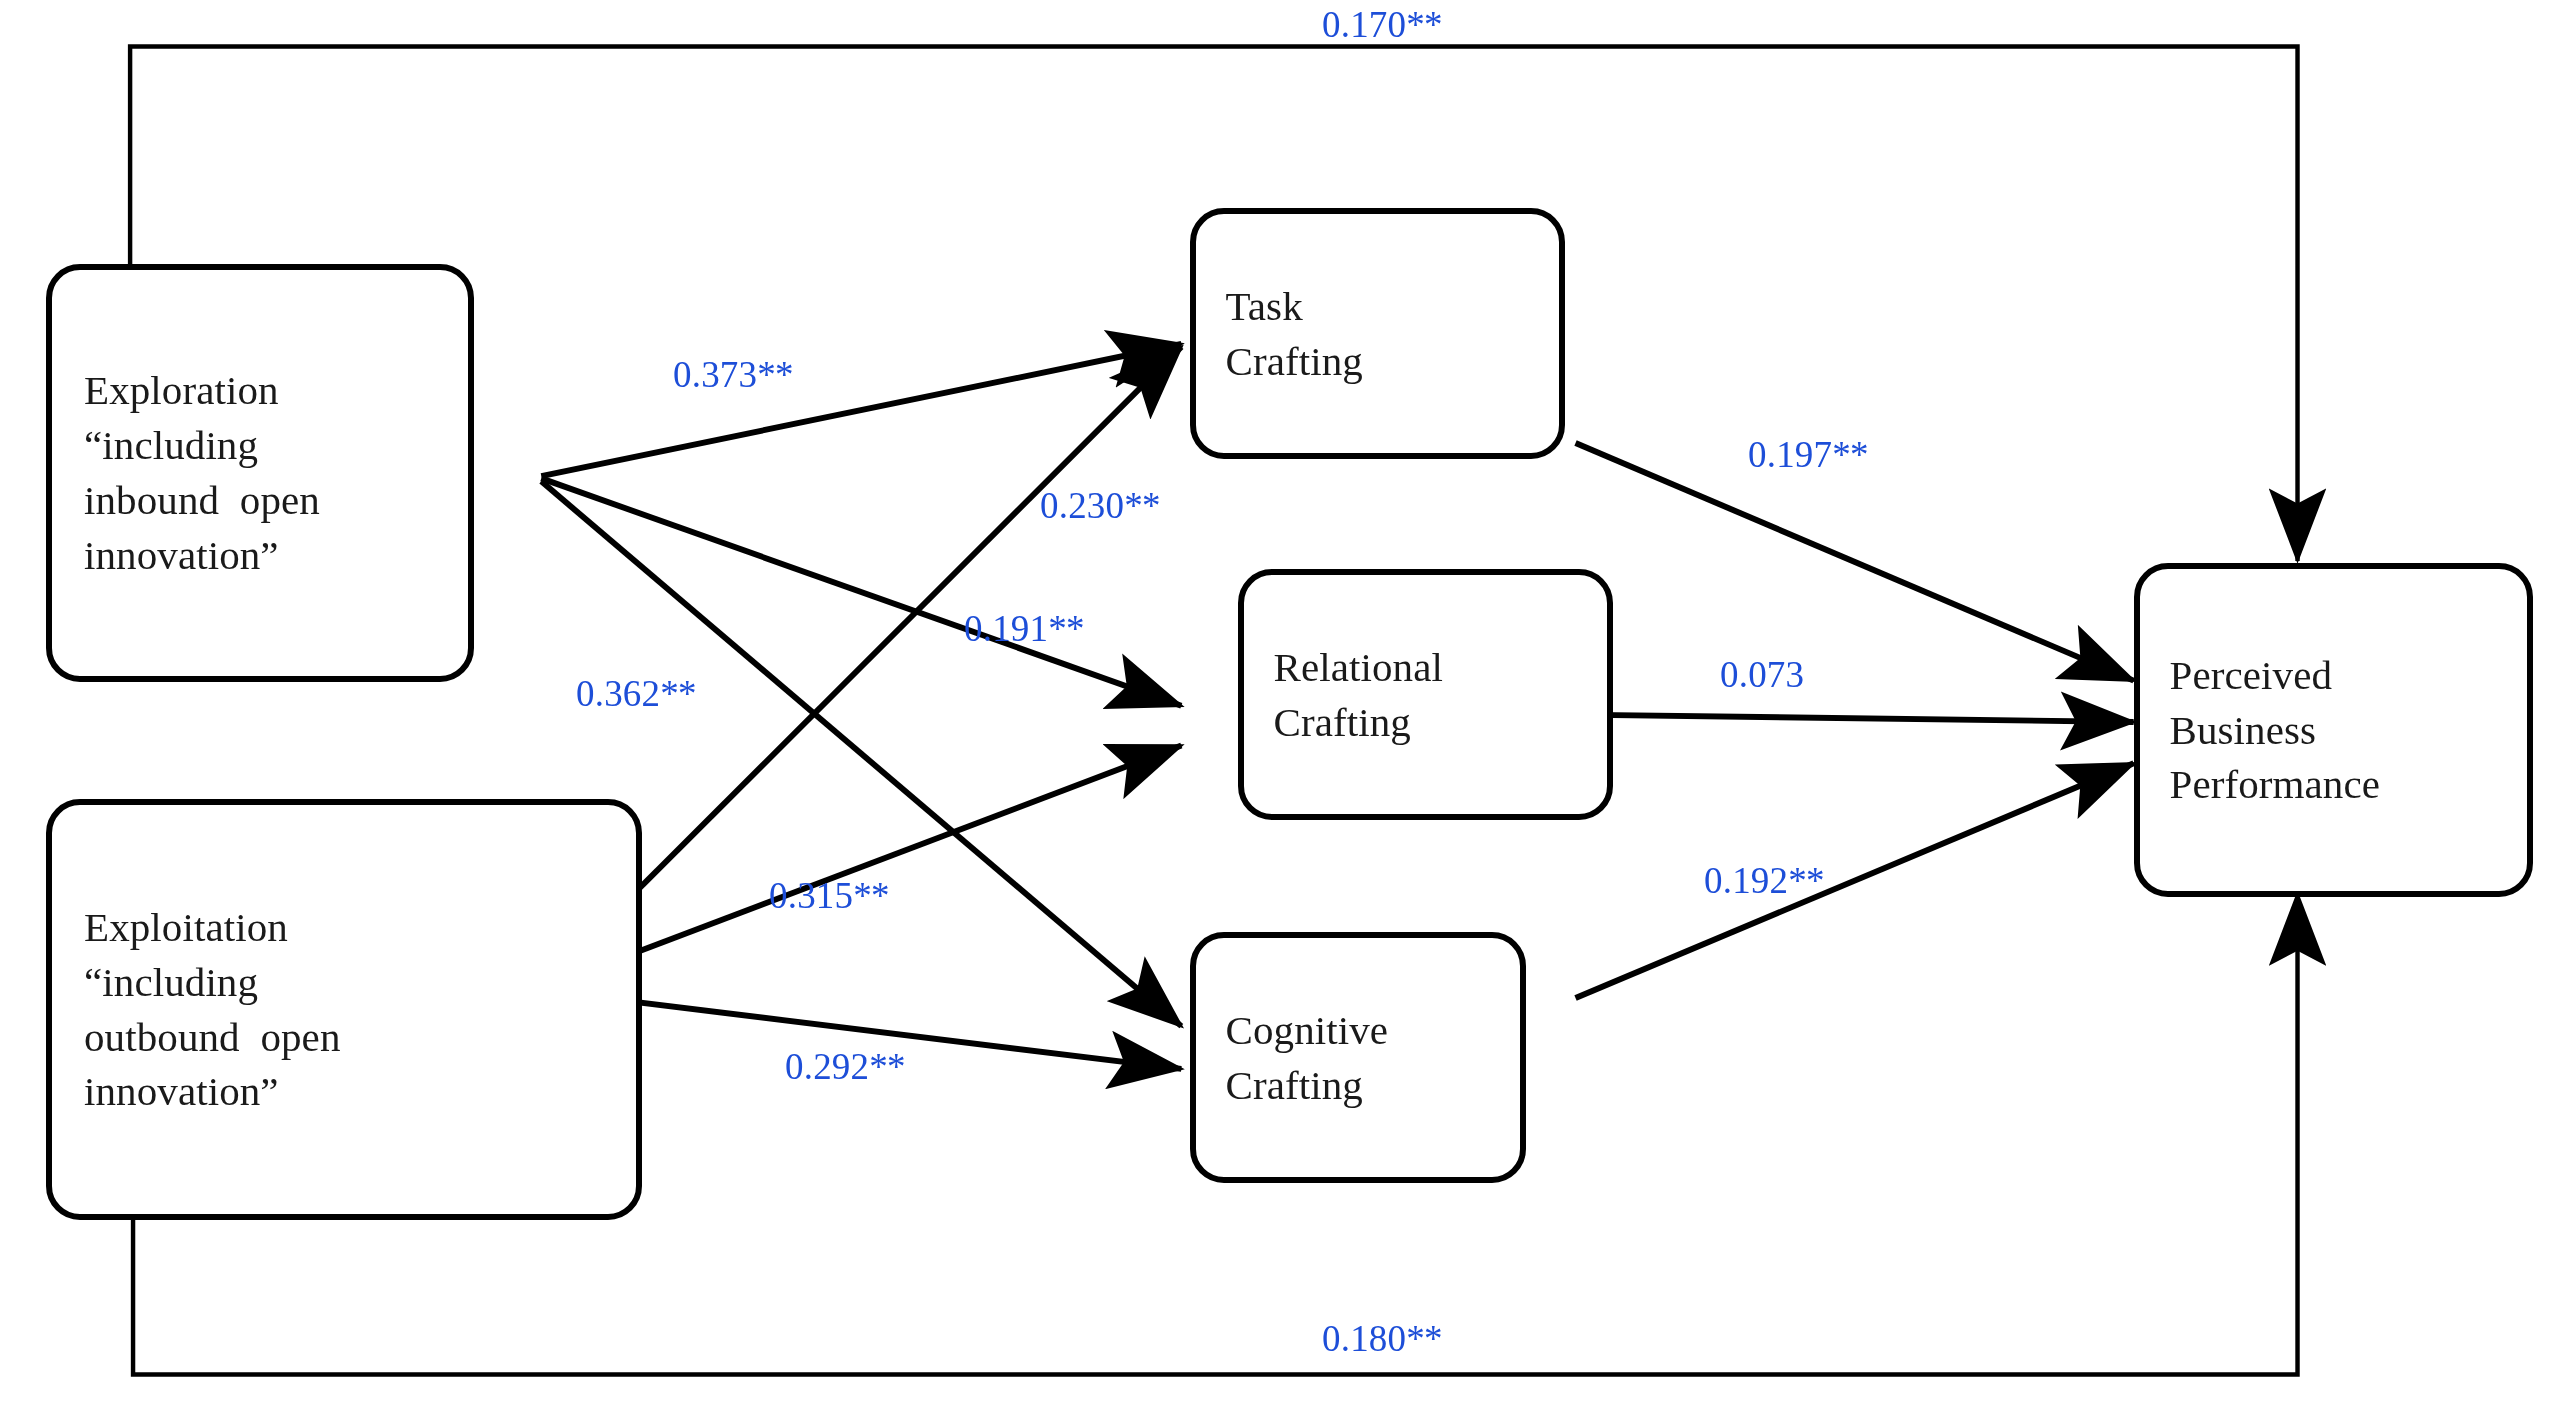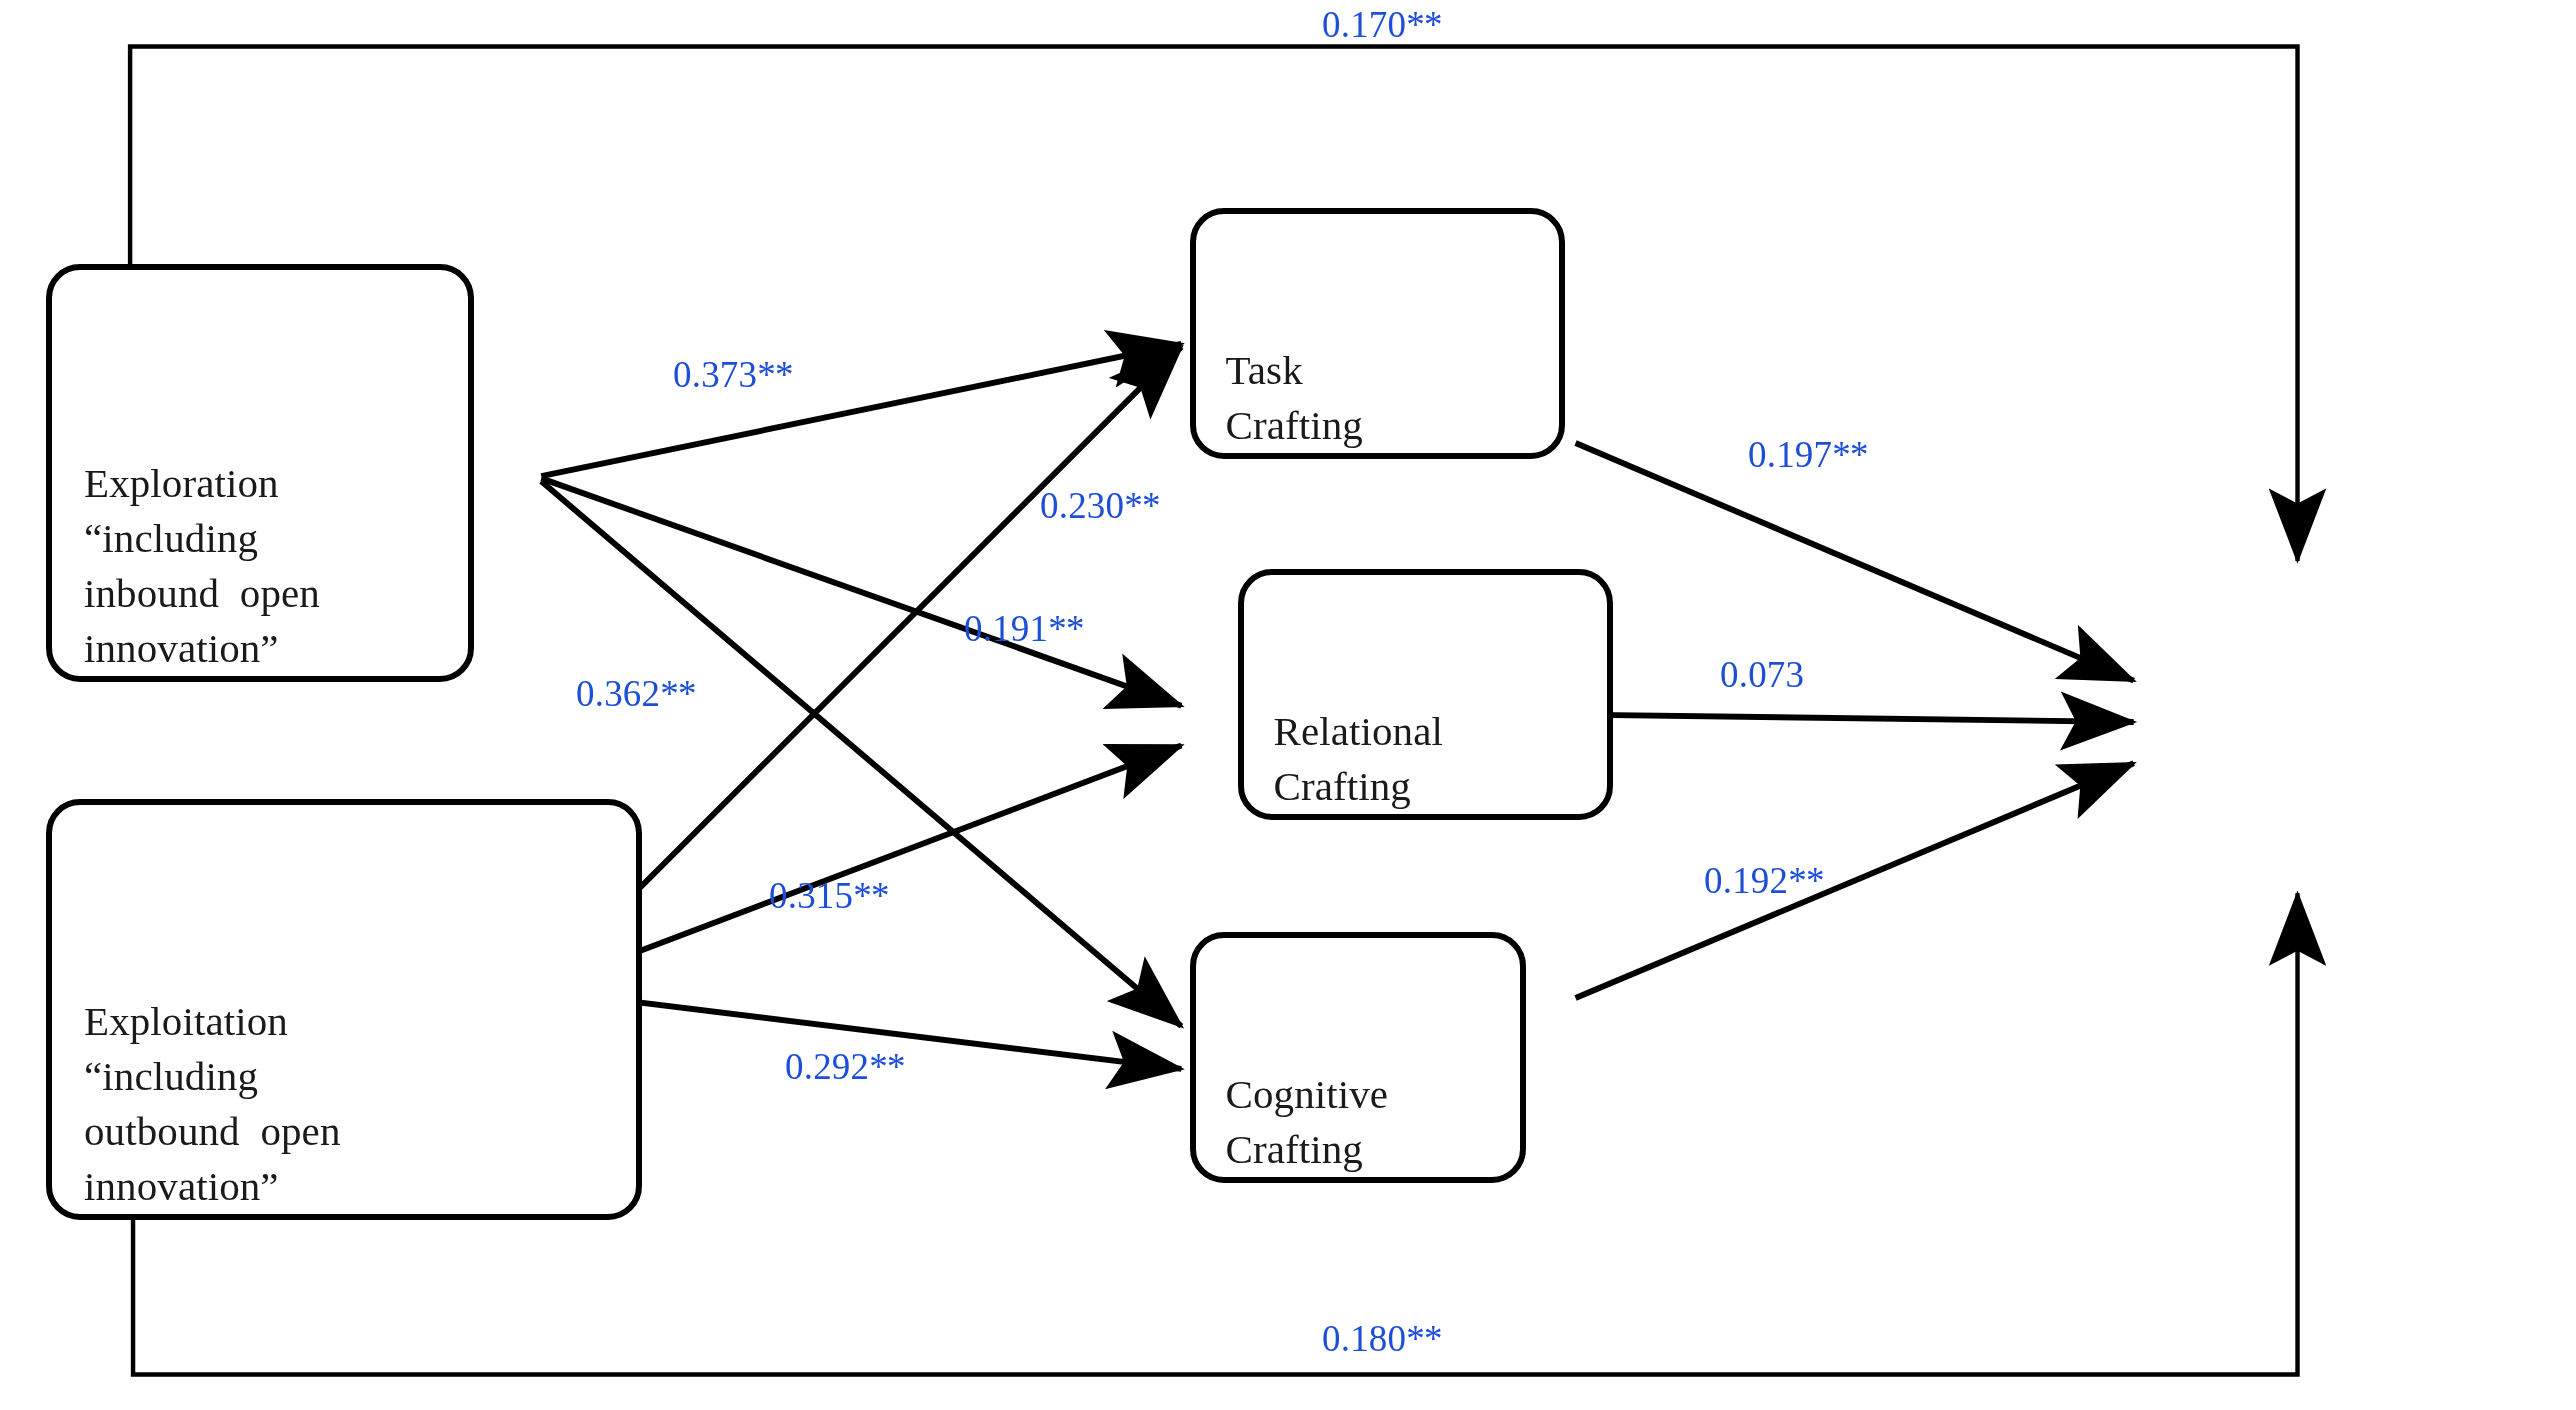--- a/index.html
+++ b/index.html
@@ -23,21 +23,21 @@
     height: 1410px;
   }
   .node {
     position: absolute;
     box-sizing: border-box;
     background: #ffffff;
     border: 6.6px solid #000000;
     border-radius: 34px;
     display: flex;
     flex-direction: column;
-    justify-content: flex-end;
+    justify-content: center;
     align-items: flex-start;
     padding: 0 32px;
     z-index: 5;
   }
   .node .line {
     display: block;
     font-size: 41px;
     line-height: 1.34;
     color: #1a1a1a;
     white-space: pre;
@@ -112,20 +112,25 @@
   <div class="node narrowpad" style="left:1238px; top:569px; width:375px; height:251px;">
     <span class="line">Relational</span>
     <span class="line">Crafting</span>
   </div>
 
   <div class="node narrowpad" style="left:1190px; top:932px; width:336px; height:251px;">
     <span class="line">Cognitive</span>
     <span class="line">Crafting</span>
   </div>
 
+  <div class="node narrowpad" style="left:2134px; top:563px; width:399px; height:334px;">
+    <span class="line">Perceived</span>
+    <span class="line">Business</span>
+    <span class="line">Performance</span>
+  </div>
 
   <div class="coef" style="left:673px; top:356px;">
     <span>0.373</span><span class="stars">**</span>
   </div>
 
   <div class="coef" style="left:1040px; top:487px;">
     <span>0.230</span><span class="stars">**</span>
   </div>
 
   <div class="coef" style="left:964px; top:610px;">

